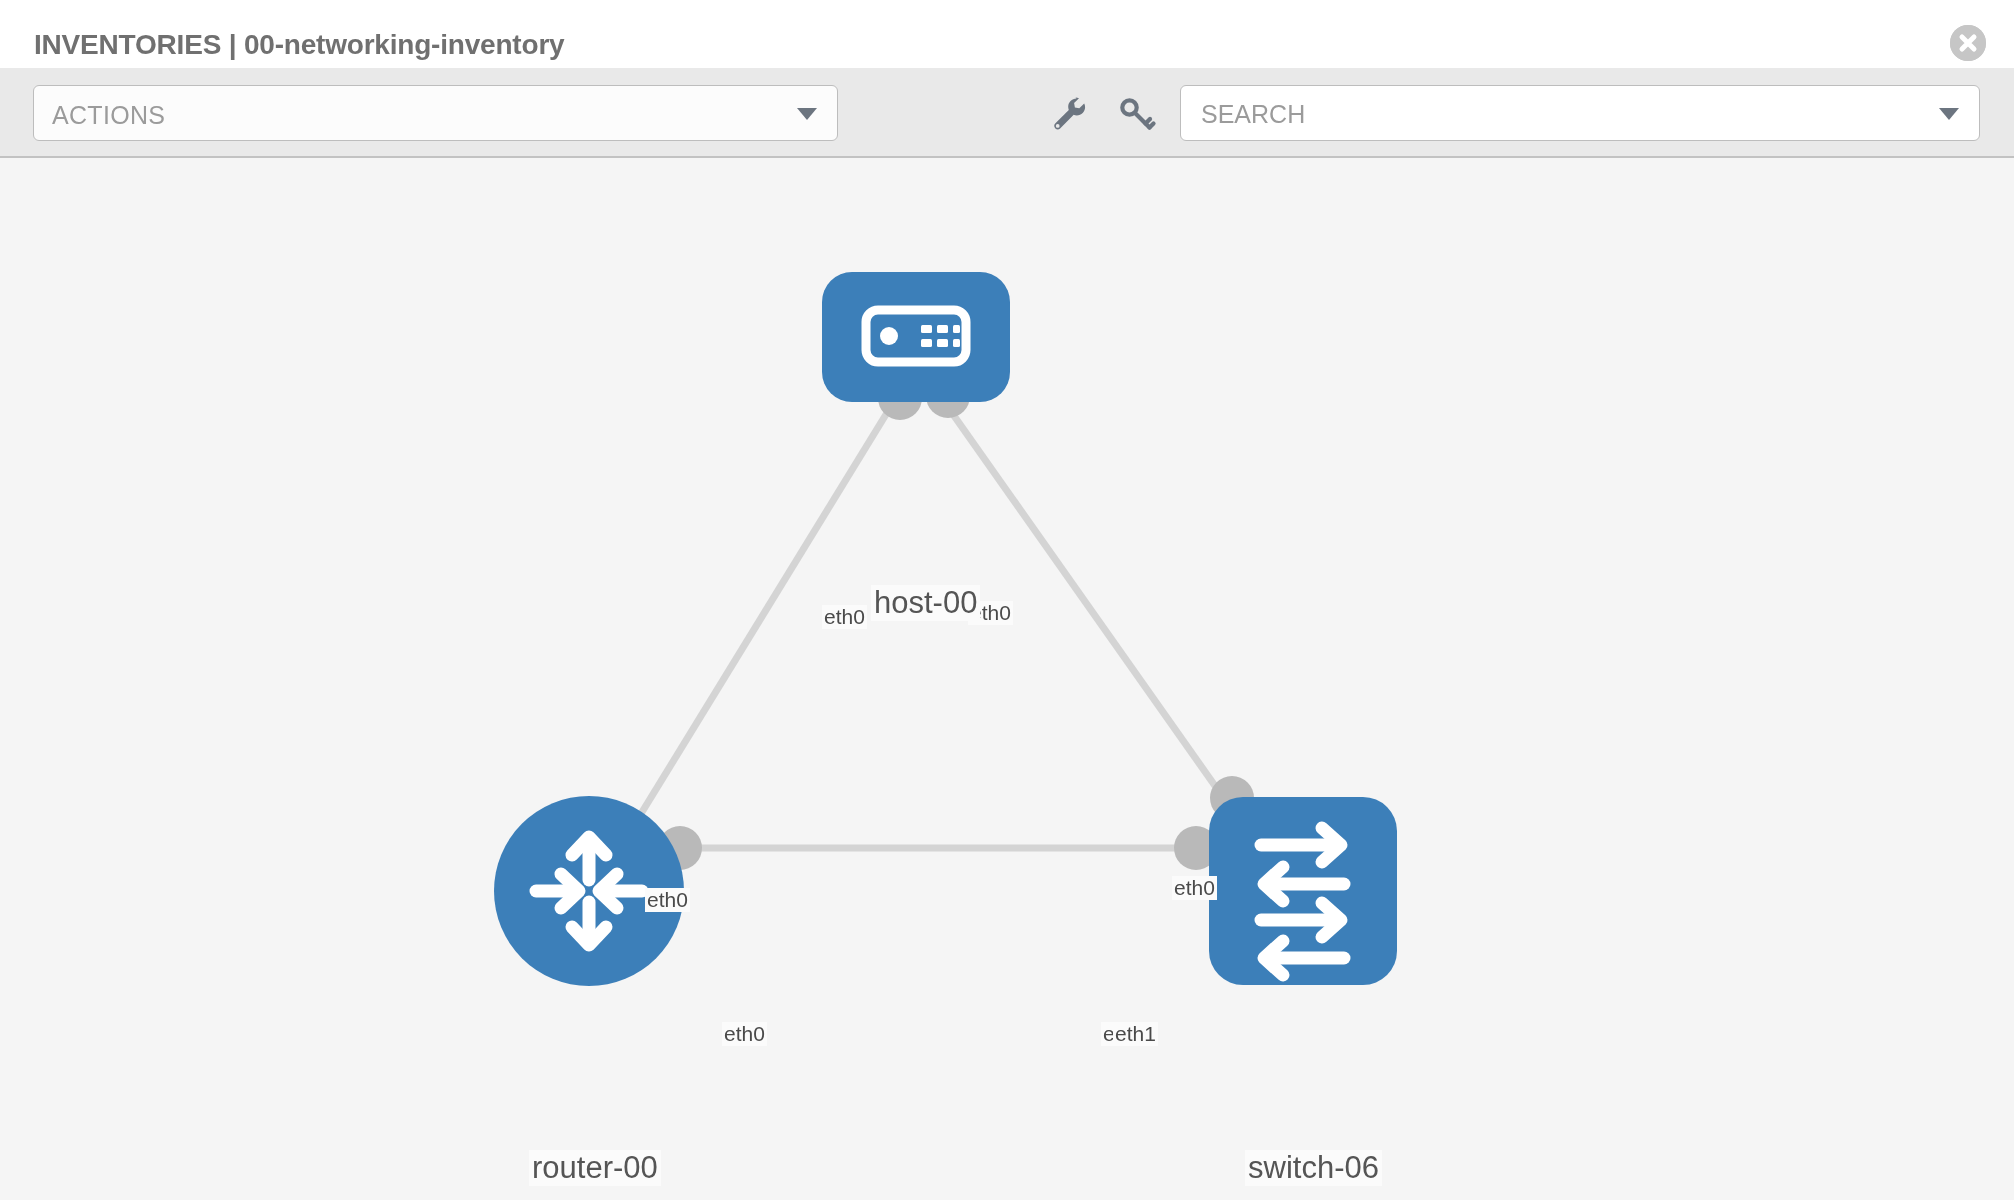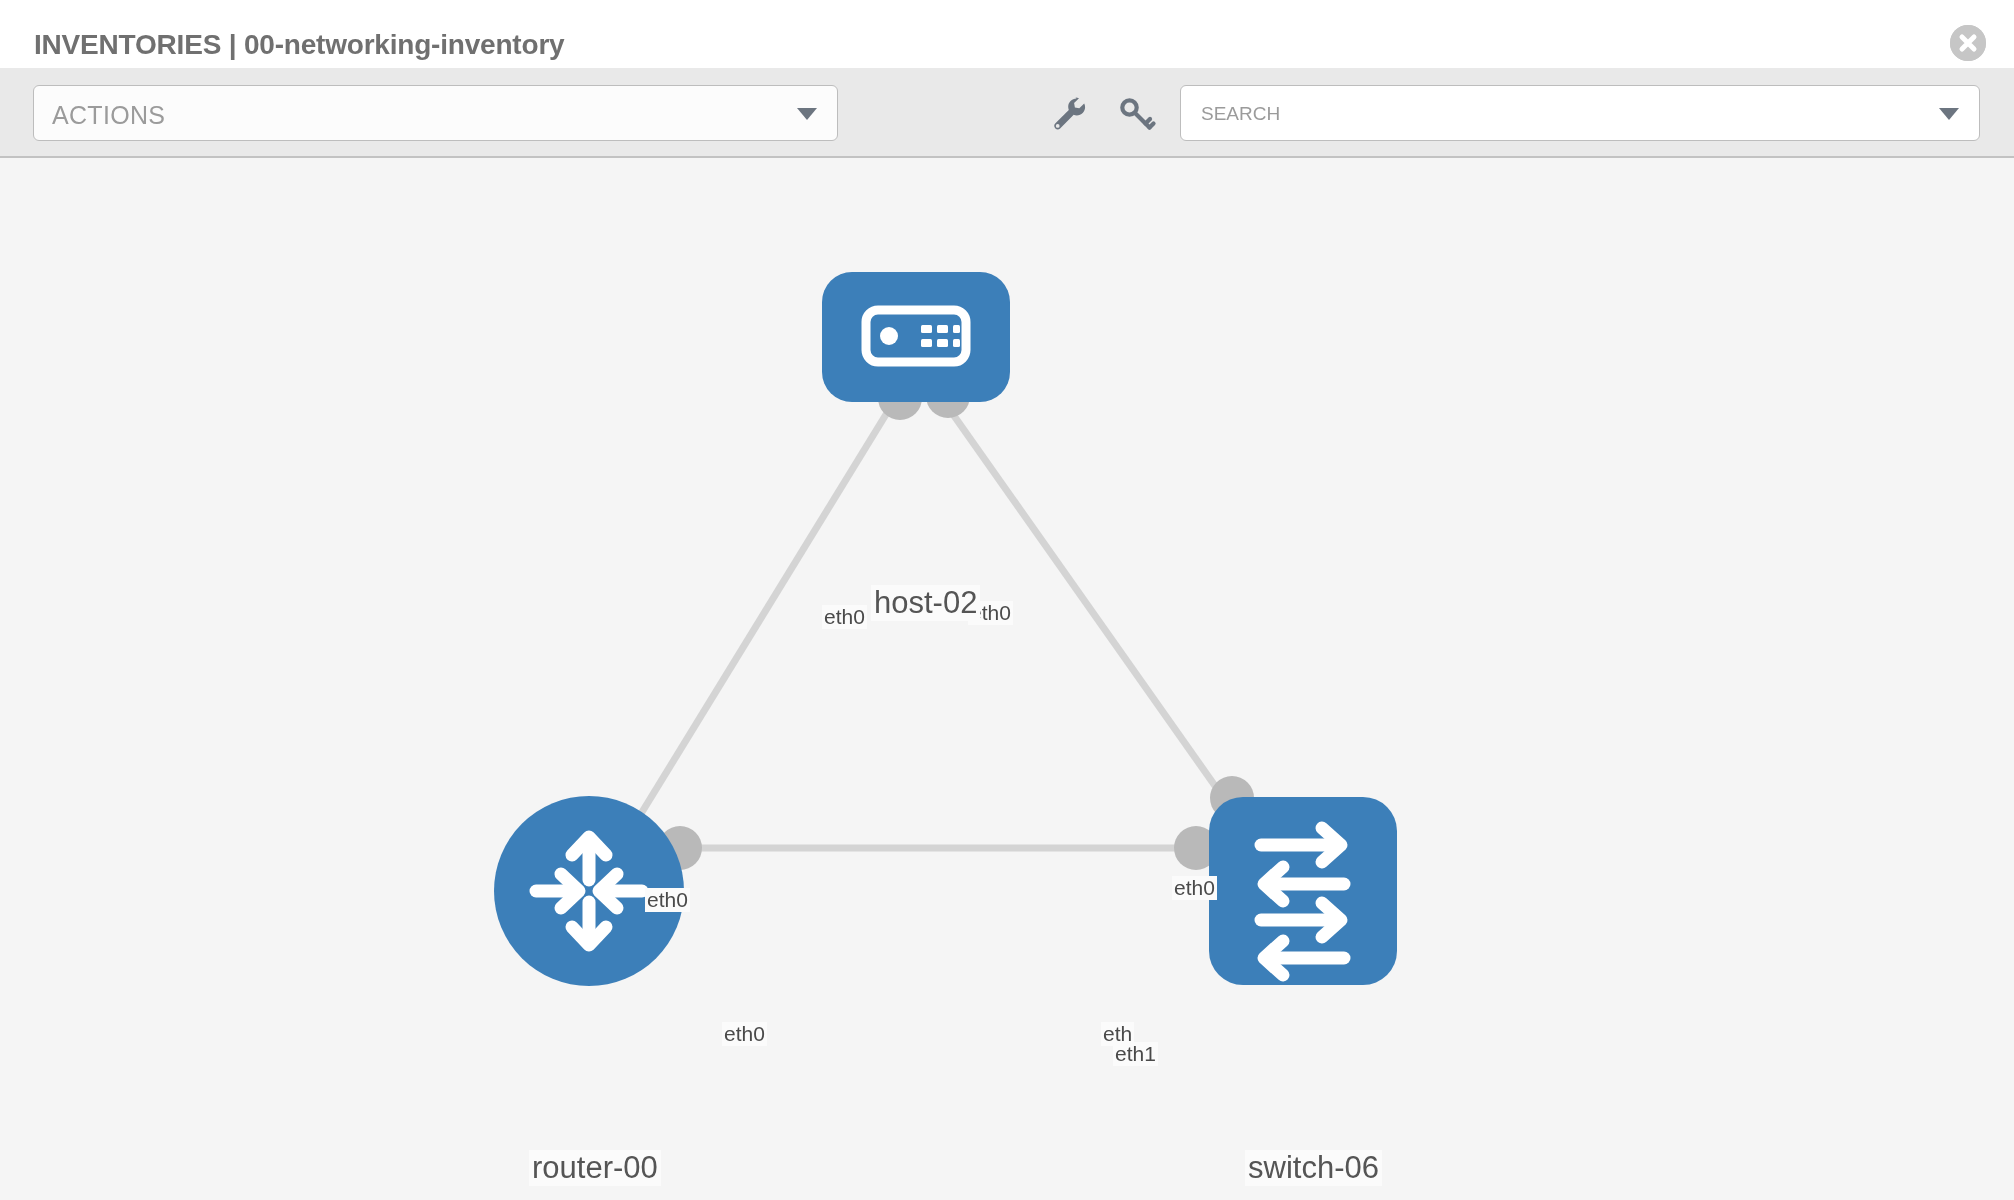--- a/index.html
+++ b/index.html
@@ -112,21 +112,21 @@
   #search-input {
     position: absolute;
     left: 18px;
     top: 0;
     width: 720px;
     height: 54px;
     border: none;
     outline: none;
     background: transparent;
     font-family: "Liberation Sans", sans-serif;
-    font-size: 19px;
+    font-size: 25px;
     color: #777;
   }
   #search-input::placeholder { color: #9b9b9b; }
 
   
   #canvas {
     position: absolute;
     left: 0; top: 158px;
     width: 2014px;
     height: 1042px;
@@ -274,29 +274,29 @@
         <path d="M1344 800 L1265 800"></path>
         <path d="M1283 783 L1264 800 L1283 817"></path>
       </g>
     </g>
   </svg>
 
   <div class="edge-label" style="left:822px; top:447px;">eth0</div>
 
   <div class="edge-label" style="left:968px; top:443px;">eth0</div>
 
-  <div class="node-label" style="left:871px; top:427px;">host-02</div>
+  <div class="node-label" style="left:871px; top:427px;">host-00</div>
 
   <div class="edge-label" style="left:645px; top:730px;">eth0</div>
 
   <div class="edge-label" style="left:722px; top:864px;">eth0</div>
 
   <div class="node-label" style="left:529px; top:992px;">router-00</div>
 
   <div class="edge-label" style="left:1172px; top:718px;">eth0</div>
 
   <div class="edge-label" style="left:1101px; top:864px;">eth</div>
 
-  <div class="edge-label" style="left:1113px; top:884px;">eth1</div>
+  <div class="edge-label" style="left:1113px; top:864px;">eth1</div>
 
   <div class="node-label" style="left:1245px; top:992px;">switch-06</div>
 
 </div>
 
 </body></html>

